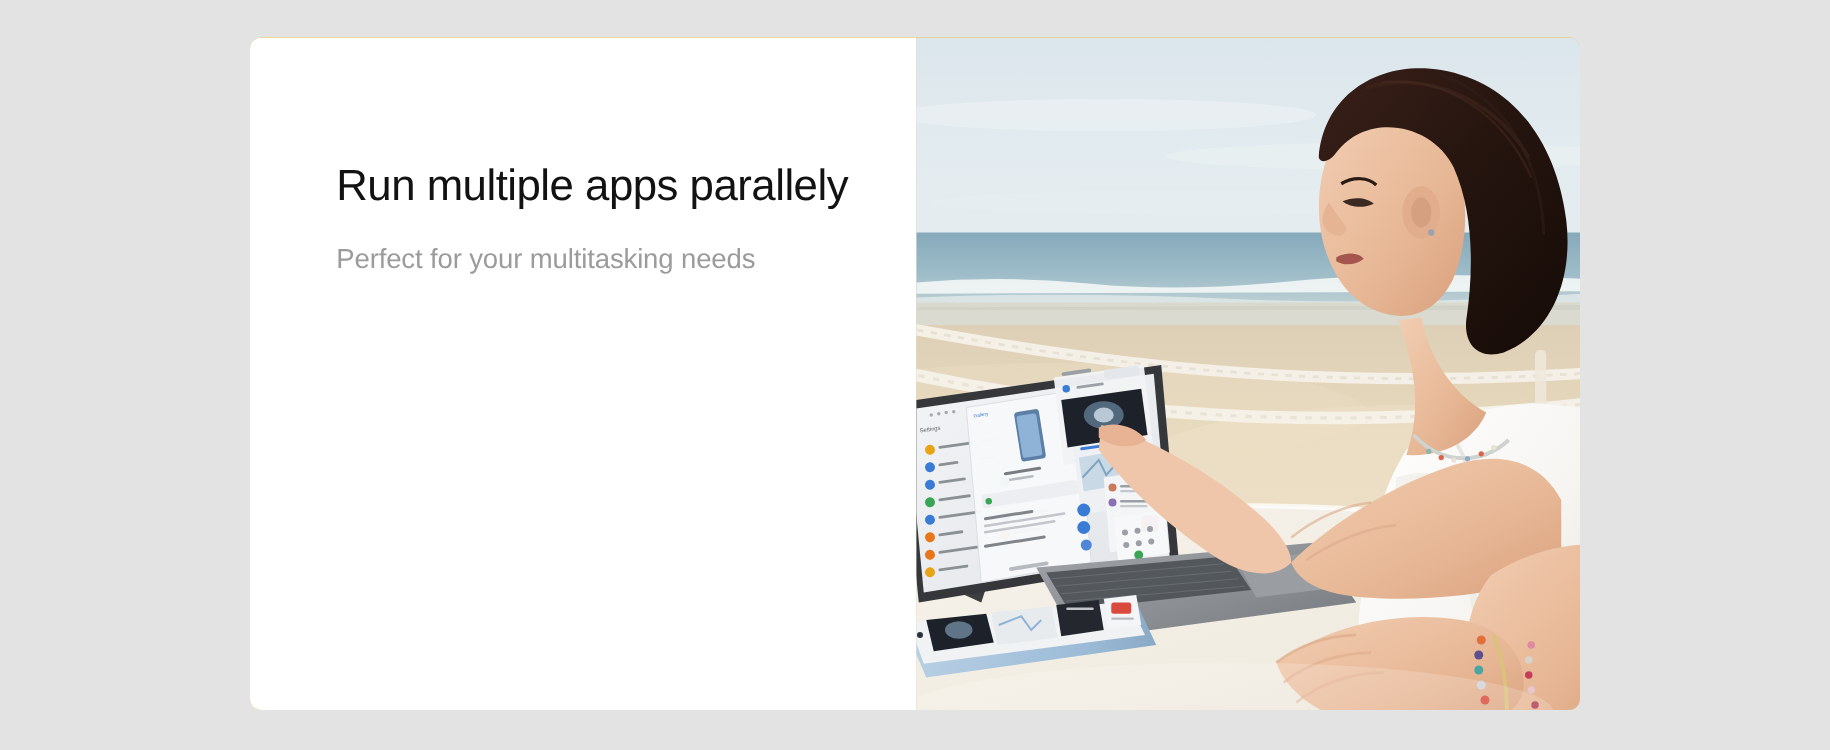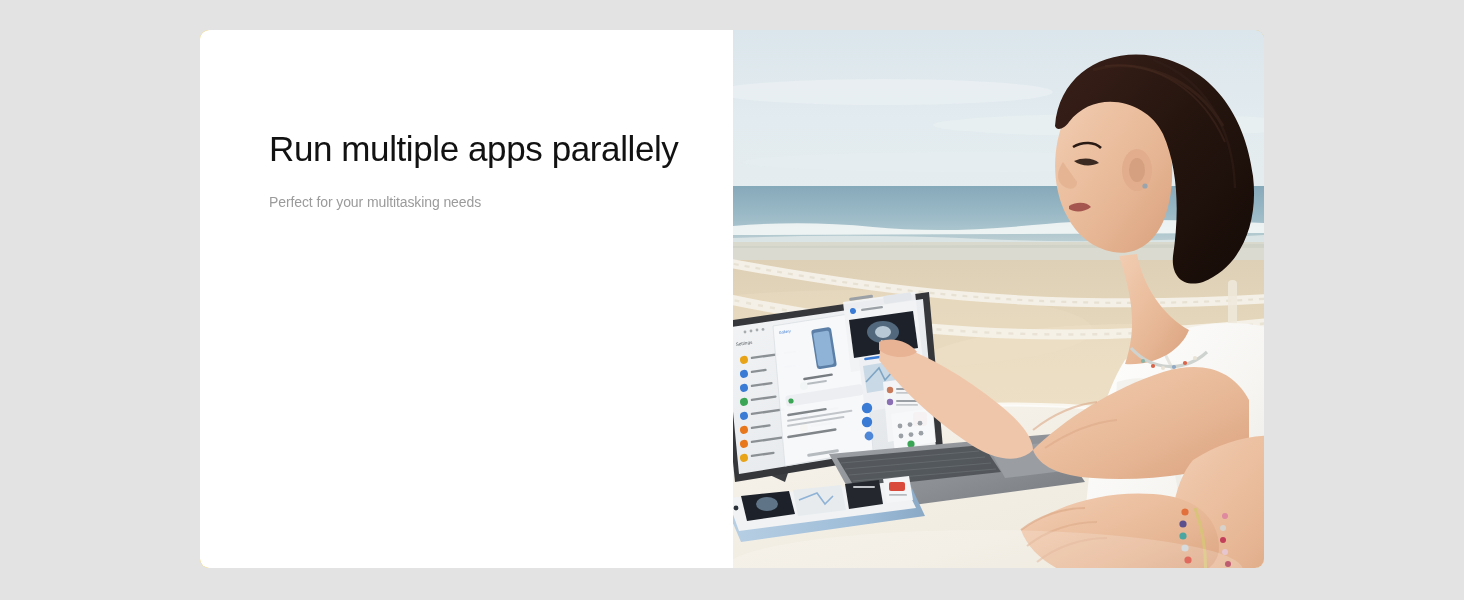--- a/index.html
+++ b/index.html
@@ -31,21 +31,21 @@
   .headline{
     position:absolute;left:69px;top:99px;
     font-size:35px;
     letter-spacing:-0.4px;
     color:#121212;
     font-weight:400;
     white-space:nowrap;
   }
   .subhead{
     position:absolute;left:69px;top:164px;
-    font-size:14px;
+    font-size:22px;
     color:#9b9b9b;
     font-weight:400;
     letter-spacing:-0.1px;
     white-space:nowrap;
   }
 
   
   .photo{
     position:relative;
     flex:1 1 auto;

